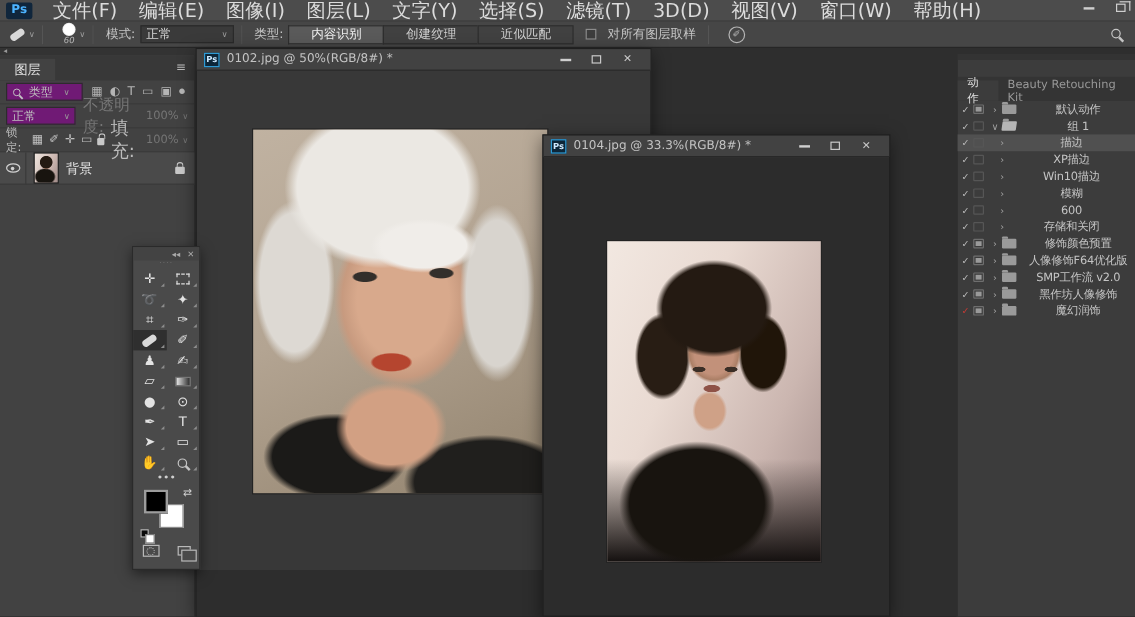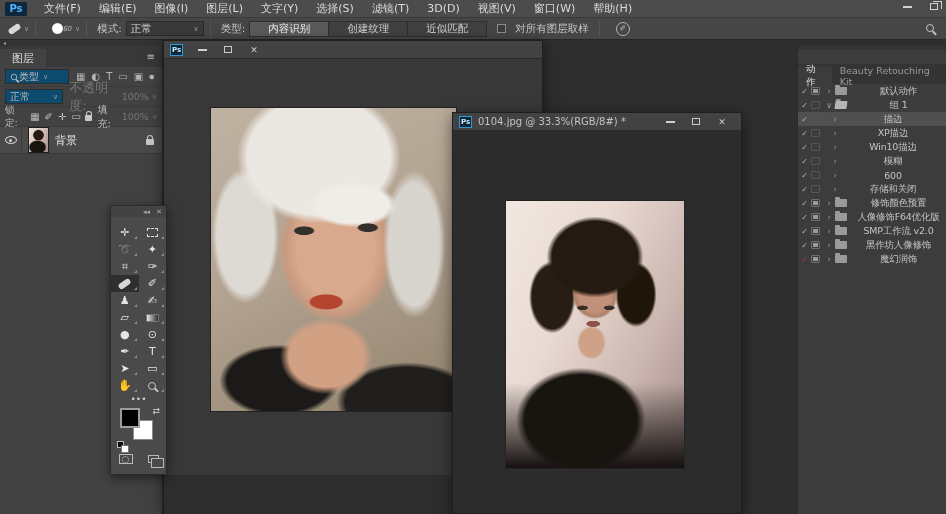--- a/index.html
+++ b/index.html
@@ -7,34 +7,34 @@
   body { font-family:"DejaVu Sans","Liberation Sans",sans-serif; }
   #screen { position:relative; width:946px; height:514px; background:#2e2e2e; overflow:hidden;
             color:#cfcfcf; font-size:11px; }
 
   
   #menubar { position:absolute; left:0; top:0; width:946px; height:18px; background:#4c4c4c;
              display:flex; align-items:center; border-bottom:1px solid #3a3a3a; }
   .ps-logo { width:22px; height:14px; margin:0 8px 0 5px; background:#10263c; color:#4db4ff;
              font-weight:bold; font-size:10px; display:flex; align-items:center; justify-content:center;
              border-radius:2px; }
-  .menu-item { padding:0 9px; font-size:11px; color:#dcdcdc; line-height:18px; cursor:default; }
+  .menu-item { padding:0 9px; font-size:16px; color:#dcdcdc; line-height:18px; cursor:default; }
   #win-controls { position:absolute; right:8px; top:3px; display:flex; gap:18px; align-items:center; }
   .minimize-bar { width:9px; height:2px; background:#cfcfcf; display:inline-block; }
   .restore-box { width:8px; height:7px; border:1px solid #cfcfcf; position:relative; display:inline-block; }
   .restore-box::before { content:""; position:absolute; left:2px; top:-3px; width:8px; height:7px;
                          border:1px solid #cfcfcf; border-bottom:none; border-left:none; }
 
   #optionsbar { position:absolute; left:0; top:18px; width:946px; height:22px; background:#464646;
                 display:flex; align-items:center; border-bottom:1px solid #262626; font-size:10.5px; }
   .sep { width:1px; height:16px; background:#393939; margin:0 6px; border-right:1px solid #555; }
   .bandaid { width:13px; height:6px; background:#d8d8d8; border-radius:3px; transform:rotate(-35deg);
              display:inline-block; }
   .chev { font-size:7px; color:#9a9a9a; margin-left:3px; }
-  .brush-preset { display:flex; flex-direction:row; align-items:center; line-height:1; margin-left:10px;font-style:italic; }
+  .brush-preset { display:flex; flex-direction:column; align-items:center; line-height:1; margin-left:10px;font-style:italic; }
   .brush-dot { width:11px; height:11px; border-radius:50%; background:radial-gradient(circle,#fff 0 55%,#bbb 100%); }
   .brush-size { font-size:7px; color:#bbb; margin-top:1px; }
   .ob-label { color:#c6c6c6; margin:0 4px; }
   .ob-select { background:#3a3a3a; border:1px solid #2a2a2a; height:15px; min-width:78px; display:flex;
                align-items:center; justify-content:space-between; padding:0 4px; color:#d6d6d6; }
   .type-btn { height:16px; padding:0 18px; display:flex; align-items:center; background:#414141;
               border:1px solid #2e2e2e; border-right:none; color:#d0d0d0; }
   .type-btn:last-child { border-right:1px solid #2e2e2e; }
   .type-btn.active { background:#5a5a5a; color:#f0f0f0; }
   .checkbox { width:9px; height:9px; border:1px solid #8c8c8c; background:#3d3d3d; display:inline-block;
@@ -48,22 +48,22 @@
 
   
   #left-panel { position:absolute; left:0; top:40px; width:163px; height:474px; background:#424242;
                 border-right:1px solid #2b2b2b; }
   #lp-strip { height:6px; background:#333; color:#999; font-size:6px; line-height:6px; padding-left:3px; }
   #lp-tabs { height:21px; background:#383838; display:flex; align-items:flex-end; position:relative; }
   .lp-tab { background:#424242; height:18px; padding:0 12px; font-size:11px; color:#e0e0e0;
             display:flex; align-items:center; }
   #lp-menu-icon { position:absolute; right:7px; top:5px; color:#bbb; font-size:10px; letter-spacing:0; }
   .lp-row { display:flex; align-items:center; padding:0 5px; height:20px; border-bottom:1px solid #3a3a3a; }
-  .mini-select { background:#0c4a6e; border:1px solid #2c2c2c; height:15px; display:flex; align-items:center;
-                 padding:0 4px; color:#bdbdbd; font-size:10px; gap:1px; }
+  .mini-select { background:#701a75; border:1px solid #2c2c2c; height:15px; display:flex; align-items:center;
+                 padding:0 4px; color:#bdbdbd; font-size:10px; gap:6px; }
   .filter-icons { display:flex; gap:6px; margin-left:7px; align-items:center; color:#b5b5b5; font-size:10px; }
   .dim { color:#767676; }
   .lock-icons { display:flex; gap:5px; margin:0 4px; color:#c0c0c0; font-size:10px; align-items:center; }
   #layer-row { display:flex; align-items:center; height:27px; background:#4a4a4a; border-bottom:1px solid #383838; }
   .eye-box { width:22px; height:27px; border-right:1px solid #3a3a3a; display:flex; align-items:center;
              justify-content:center; }
   .eye { width:12px; height:8px; border:1px solid #d2d2d2; border-radius:50%; position:relative; display:inline-block; }
   .eye::after { content:""; position:absolute; left:3px; top:1.5px; width:3px; height:3px; background:#d2d2d2; border-radius:50%; }
   .layer-thumb { width:19px; height:24px; margin:0 7px; box-shadow:0 0 0 1px #1e1e1e;
     background:
@@ -272,37 +272,38 @@
     </div>
     <div class="lp-row" data-interactable="false">
       <span style="font-size:9.5px; color:#bdbdbd;" data-interactable="false">锁定:</span>
       <span class="lock-icons" id="lock-icons" data-interactable="false">
           <span data-interactable="true">▦</span>
           <span data-interactable="true">✐</span>
           <span data-interactable="true">✛</span>
           <span data-interactable="true">▭</span>
         </span>
       <span class="padlock" style="margin:2px 2px 0 0;" data-interactable="true"></span>
-      <span style="font-size:10px; color:#bdbdbd; margin-left:3px;" data-interactable="false">填充:</span>
+      <span style="font-size:15px; color:#bdbdbd; margin-left:3px;" data-interactable="false">填充:</span>
       <span class="dim" style="font-size:9.5px; margin-left:2px;" data-interactable="true">100%</span>
       <span class="chev dim" data-interactable="false">∨</span>
     </div>
     <div id="layer-row" data-interactable="true">
       <span class="eye-box" data-interactable="true">
         <span class="eye" data-interactable="false"></span>
       </span>
       <span class="layer-thumb" data-interactable="true"></span>
       <span class="layer-name" data-interactable="false">背景</span>
       <span class="padlock" data-interactable="false"></span>
     </div>
   </div>
 
   <div class="doc-window" id="doc1" data-interactable="false">
     <div class="doc-titlebar" data-interactable="true">
       <span class="doc-ps-icon" data-interactable="false">Ps</span>
+      <span class="doc-title" data-interactable="false">0102.jpg @ 50%(RGB/8#) *</span>
       <span class="doc-controls" data-interactable="false">
         <span class="doc-ctl" data-interactable="true">
             <span class="minimize-bar" data-interactable="false"></span>
           </span>
         <span class="doc-ctl" data-interactable="true">
             <span class="max-box" data-interactable="false"></span>
           </span>
         <span class="doc-ctl" data-interactable="true">✕</span>
       </span>
     </div>

